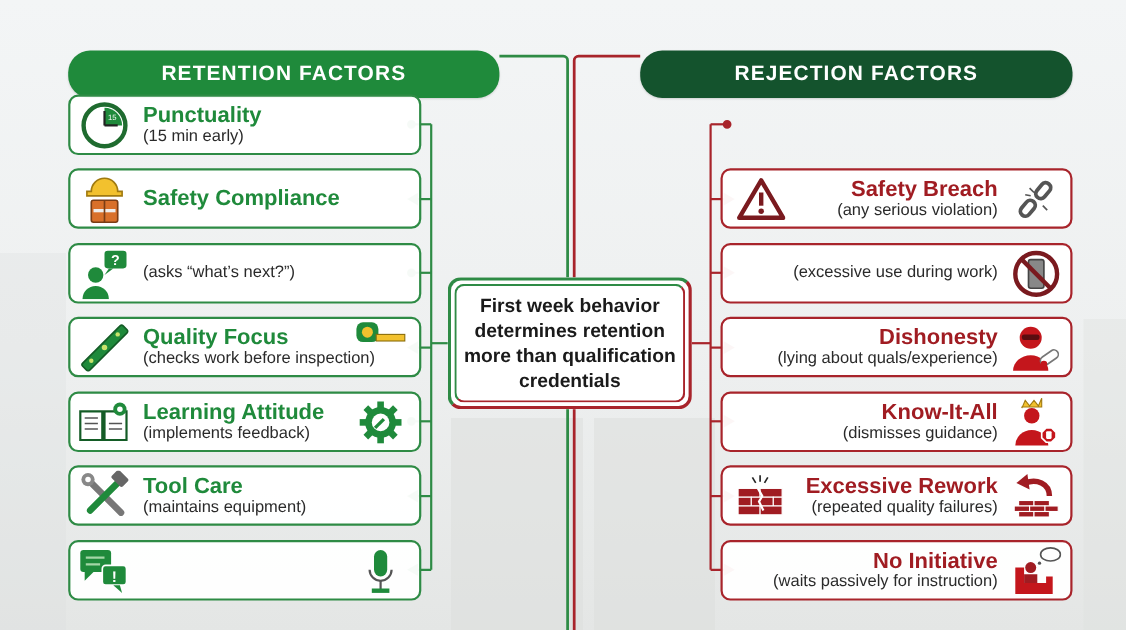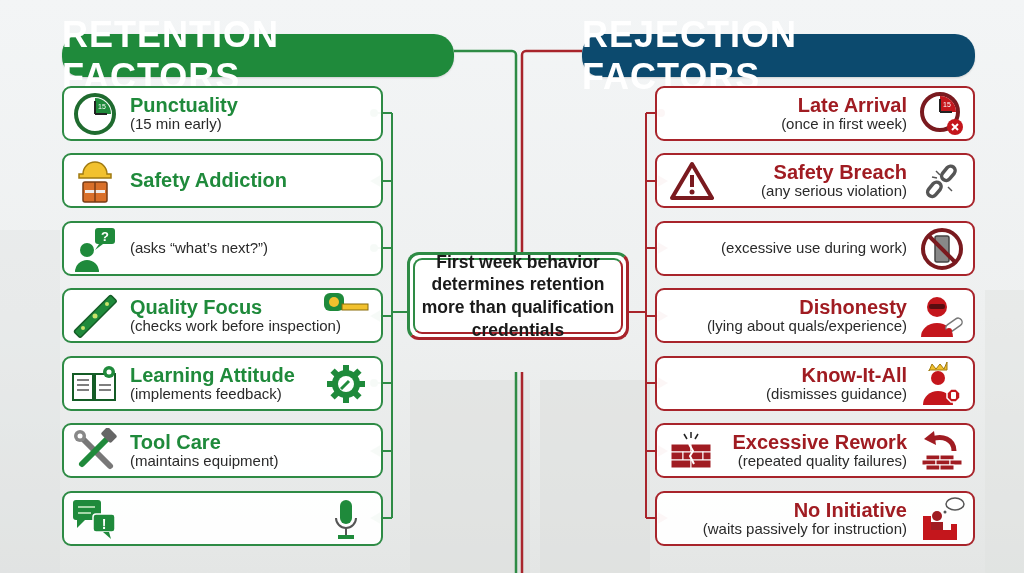--- a/index.html
+++ b/index.html
@@ -9,27 +9,27 @@
     background: linear-gradient(180deg, #f3f5f6 0%, #eef0f0 55%, #e4e6e5 100%);
     position: relative;
   }
   .bg-building {
     position: absolute; background: #dcdfdd; opacity: .55;
   }
   .stage { position: absolute; inset: 0; }
 
   
   .hdr {
-    position: absolute; top: 34px; height: 43px; border-radius: 20px;
-    color: #fff; font-weight: 700; font-size: 36px; letter-spacing: 1px;
+    position: absolute; top: 46px; height: 43px; border-radius: 20px;
+    color: #fff; font-weight: 700; font-size: 19px; letter-spacing: 1px;
     display: flex; align-items: center; justify-content: center;
     box-shadow: 0 1px 2px rgba(0,0,0,.15);
   }
   .hdr.green { left: 62px; width: 392px; background: #1f8a3b; }
-  .hdr.red { left: 582px; width: 393px; background: #0c4a6e; }
+  .hdr.red { left: 582px; width: 393px; background: #14532d; }
 
   
   .card {
     position: absolute; height: 55px; background: rgba(255,255,255,.96);
     border-radius: 9px; border: 2px solid; display: flex; align-items: center;
   }
   .card.g { left: 62px; width: 321px; border-color: #2e8b45; }
   .card.r { left: 655px; width: 320px; border-color: #a8242b; justify-content: flex-end; }
   .card .txt { display: flex; flex-direction: column; line-height: 1.08; }
   .card.g .txt { margin-left: 10px; }
@@ -39,21 +39,21 @@
   .card.r .title { color: #a01c22; }
   .card .sub { font-size: 15px; color: #2a2a2a; }
   .icon { width: 50px; height: 46px; display: flex; align-items: center; justify-content: center; flex-shrink: 0; }
   .card.g .icon.lead { margin-left: 6px; }
   .card.r .icon.trail { margin-right: 6px; }
   .card.g .icon.trail { position: absolute; right: 10px; }
   .card.r .icon.lead { position: absolute; left: 10px; }
 
   
   .center {
-    position: absolute; left: 407px; top: 252px; width: 222px; height: 88px;
+    position: absolute; left: 407px; top: 252px; width: 222px; height: 120px;
     border-radius: 12px; background: #fff;
     border: 3px solid; border-color: #2e8b45 #a8242b #a8242b #2e8b45;
     display: flex; align-items: center; justify-content: center; text-align: center;
     padding: 4px 10px;
   }
   .center::before {
     content: ""; position: absolute; inset: 3px; border-radius: 9px;
     border: 2px solid; border-color: #2e8b45 #a8242b #a8242b #2e8b45;
   }
   .center .ctext { font-weight: 700; font-size: 17.5px; color: #1a1a1a; line-height: 1.3; position: relative; }
@@ -138,21 +138,21 @@
   <div class="card g" style="top:153px">
     <div class="icon lead">
       <svg width="40" height="46" viewBox="0 0 40 46">
           <path d="M8 16 a12 12 0 0 1 24 0 h4 v4 H4 v-4 z" fill="#f2c12e" stroke="#a07a10" stroke-width="1.5"></path>
           <rect x="8" y="24" width="24" height="20" rx="2" fill="#d9702a" stroke="#7a3d15" stroke-width="1.5"></rect>
           <rect x="10" y="32" width="20" height="3" fill="#eee"></rect>
           <line x1="20" y1="24" x2="20" y2="44" stroke="#7a3d15" stroke-width="1.5"></line>
         </svg>
     </div>
     <div class="txt">
-        <span class="title">Safety Addiction</span>
+        <span class="title">Safety Compliance</span>
       </div>
   </div>
 
   <div class="card g" style="top:221px">
     <div class="icon lead">
       <svg width="44" height="46" viewBox="0 0 44 46">
           <circle cx="14" cy="24" r="7" fill="#1f8a3b"></circle>
           <path d="M2 46 a12 12 0 0 1 24 0 z" fill="#1f8a3b"></path>
           <rect x="22" y="2" width="20" height="16" rx="3" fill="#1f8a3b"></rect>
           <path d="M26 18 l-4 6 l8 -6 z" fill="#1f8a3b"></path>
@@ -257,37 +257,20 @@
     <div class="icon trail">
       <svg width="28" height="42" viewBox="0 0 28 42">
           <rect x="8" y="2" width="12" height="24" rx="6" fill="#1f8a3b"></rect>
           <path d="M4 20 a10 10 0 0 0 20 0" fill="none" stroke="#555" stroke-width="2"></path>
           <line x1="14" y1="30" x2="14" y2="38" stroke="#555" stroke-width="2"></line>
           <rect x="6" y="37" width="16" height="4" fill="#1f8a3b"></rect>
         </svg>
     </div>
   </div>
 
-  <div class="card r" style="top:86px">
-    <div class="txt">
-        <span class="title">Late Arrival</span>
-        <span class="sub">(once in first week)</span>
-      </div>
-    <div class="icon trail">
-      <svg width="46" height="46" viewBox="0 0 46 46">
-          <circle cx="21" cy="21" r="18" fill="#fff" stroke="#7a1a1f" stroke-width="4"></circle>
-          <path d="M21 21 V5 A16 16 0 0 1 37 21 Z" fill="#c4161c"></path>
-          <text x="28" y="16" font-size="7" fill="#fff" text-anchor="middle" font-family="Liberation Sans, sans-serif">15</text>
-          <line x1="21" y1="21" x2="21" y2="8" stroke="#222" stroke-width="2"></line>
-          <line x1="21" y1="21" x2="33" y2="21" stroke="#222" stroke-width="2"></line>
-          <circle cx="36" cy="36" r="8" fill="#c4161c"></circle>
-          <path d="M33 33 l6 6 M39 33 l-6 6" stroke="#fff" stroke-width="2"></path>
-        </svg>
-    </div>
-  </div>
 
   <div class="card r" style="top:153px">
     <div class="icon lead">
       <svg width="44" height="40" viewBox="0 0 44 40">
           <path d="M22 3 L42 37 H2 Z" fill="#fff" stroke="#7a1a1f" stroke-width="4" stroke-linejoin="round"></path>
           <rect x="20" y="14" width="4" height="12" fill="#7a1a1f"></rect>
           <circle cx="22" cy="31" r="2.5" fill="#7a1a1f"></circle>
         </svg>
     </div>
     <div class="txt">

